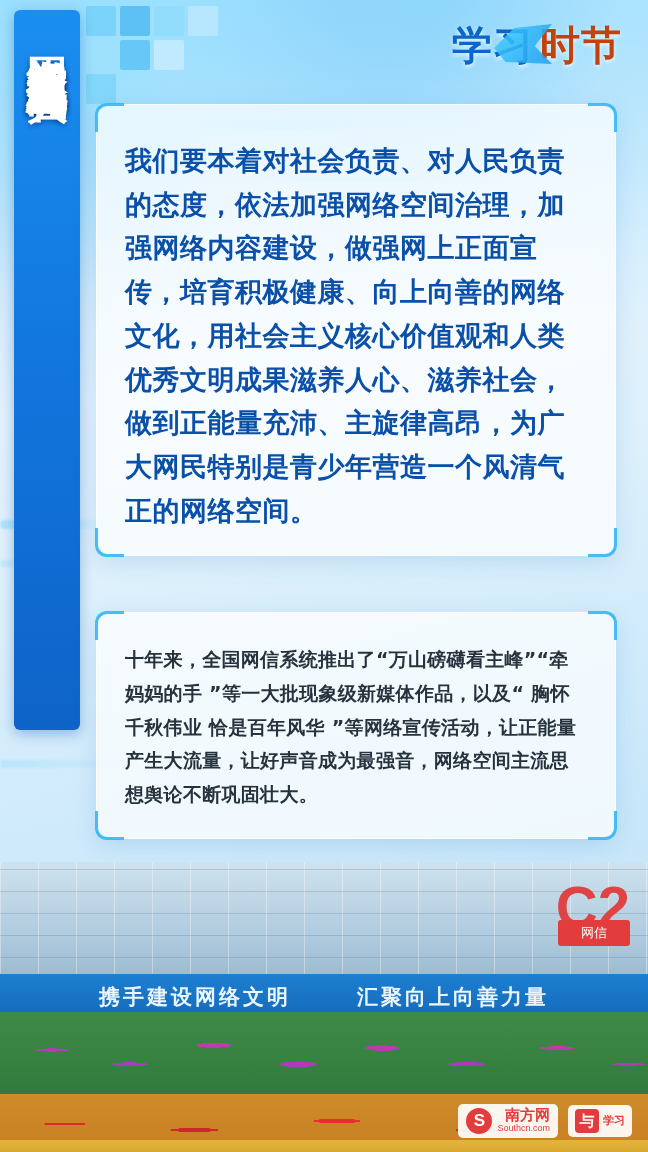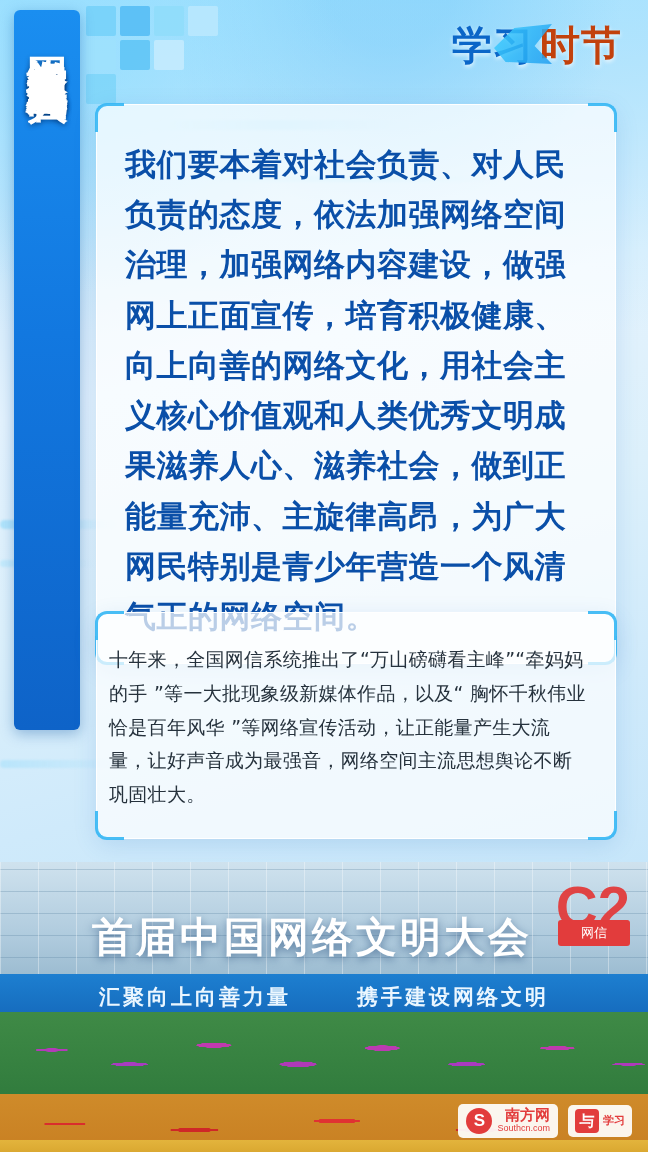--- a/index.html
+++ b/index.html
@@ -67,31 +67,31 @@
 
   
   .card{
     position:absolute;left:96px;width:520px;
     background:rgba(255,255,255,.72);
     border:1px solid rgba(255,255,255,.95);
     border-radius:14px;
     box-shadow:0 6px 22px rgba(60,130,200,.18);
   }
   .card.top{top:104px;padding:34px 28px 22px 28px;box-sizing:border-box;}
-  .card.bottom{top:612px;padding:30px 28px 26px 12px;box-sizing:border-box;}
+  .card.bottom{top:612px;padding:30px 28px 26px 28px;box-sizing:border-box;font-weight:bold;}
   .corner{
     position:absolute;width:26px;height:26px;border:3px solid #35b7f5;opacity:.9;
   }
   .corner.tl{left:-2px;top:-2px;border-right:none;border-bottom:none;border-top-left-radius:12px;}
   .corner.tr{right:-2px;top:-2px;border-left:none;border-bottom:none;border-top-right-radius:12px;}
   .corner.bl{left:-2px;bottom:-2px;border-right:none;border-top:none;border-bottom-left-radius:12px;}
   .corner.br{right:-2px;bottom:-2px;border-left:none;border-top:none;border-bottom-right-radius:12px;}
 
   .quote{
-    color:#0a4fa8;font-weight:bold;font-size:31px;line-height:1.62;
+    color:#0a4fa8;font-weight:bold;font-size:27px;line-height:1.62;
     letter-spacing:.5px;
     font-family:"DejaVu Sans","Liberation Sans",sans-serif;
     margin:0;
   }
   .source{
     margin-top:20px;color:#4b5560;font-size:15.5px;line-height:1.65;
     font-family:"DejaVu Sans","Liberation Sans",sans-serif;
   }
   .body-text{
     color:#26323d;font-size:19px;line-height:1.78;letter-spacing:.3px;
@@ -245,24 +245,23 @@
   </div>
 
   <div class="photo">
     <div class="building">
       <div class="glassgrid"></div>
     </div>
     <div class="c2">C2</div>
     <div class="sign-badge">
       <span>网信</span>
     </div>
-    <div class="conf-title">首届中国网络文明大会</div>
     <div class="bluebar">
+      <span>携手建设网络文明</span>
       <span>汇聚向上向善力量</span>
-      <span>携手建设网络文明</span>
     </div>
     <div class="flowers"></div>
     <div class="reds"></div>
     <div class="yellows"></div>
   </div>
 
   <div class="footer-logos">
     <div class="logo-southcn">
       <div class="mark">S</div>
       <div class="txt">

